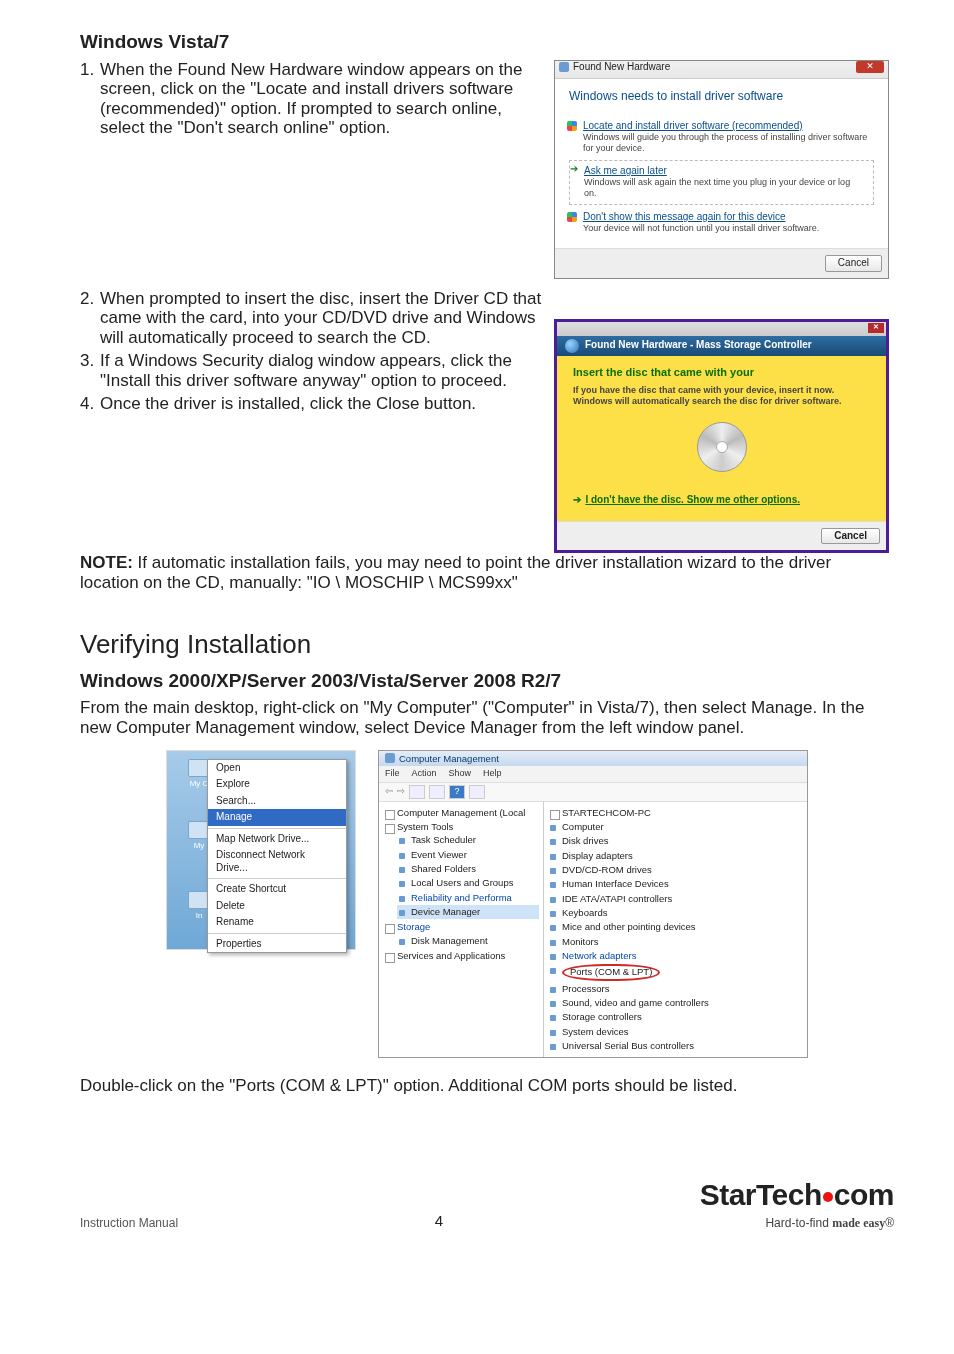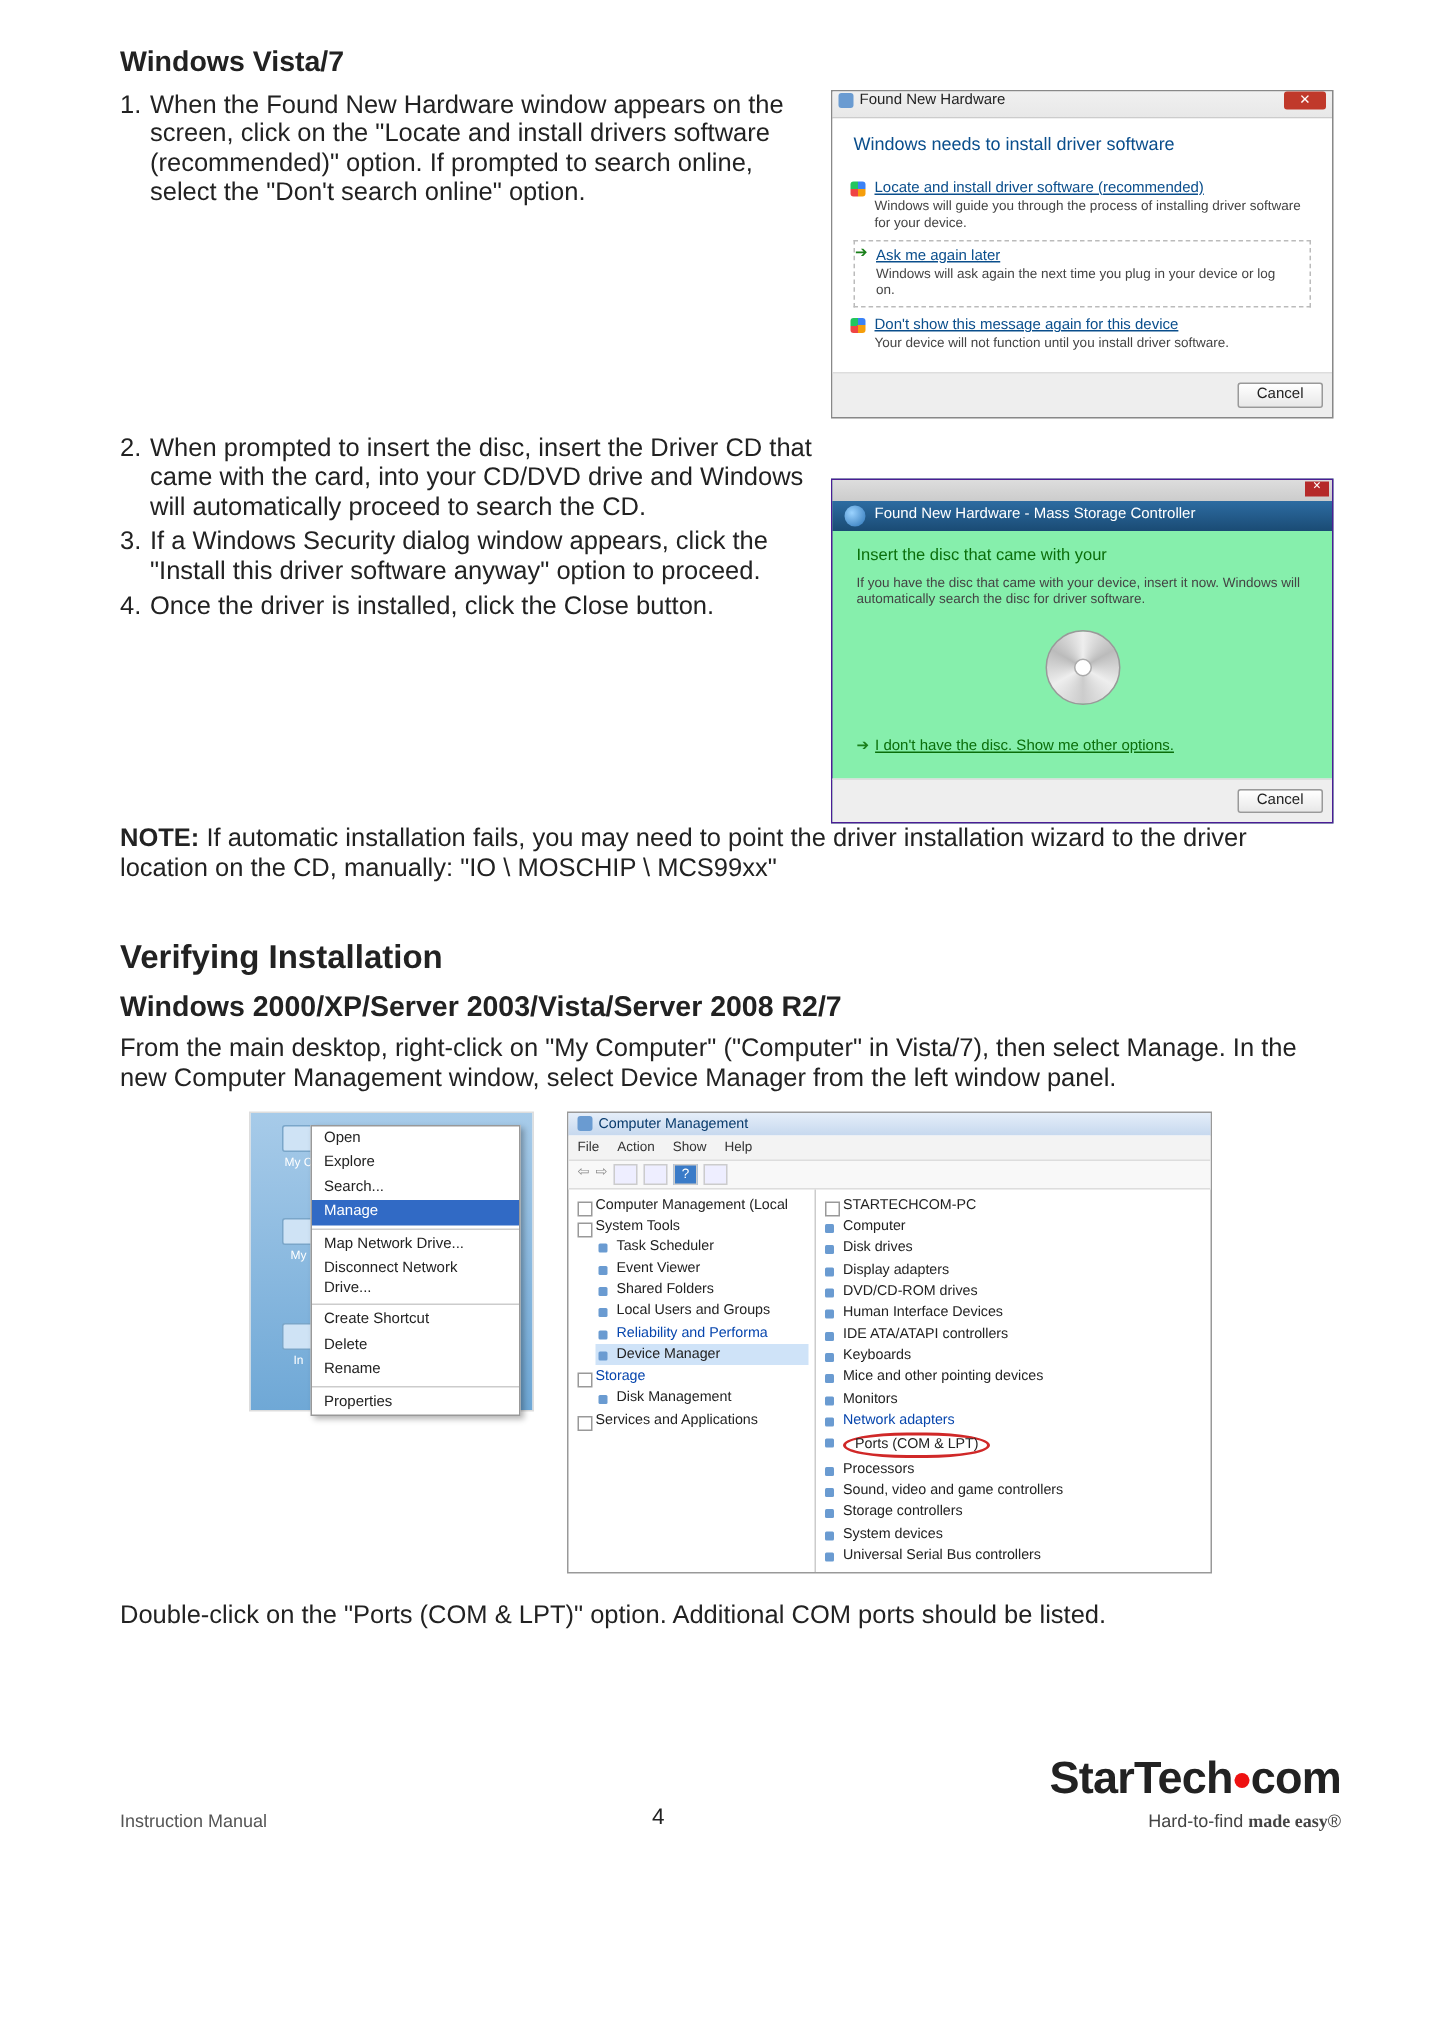--- a/index.html
+++ b/index.html
@@ -10,22 +10,22 @@
     width: 954px;
     padding: 30px 60px 50px 80px;
     line-height: 1.25;
   }
   h3.section-title {
     font-weight: bold;
     font-size: 19px;
     margin-bottom: 6px;
   }
   h2.main-heading {
-    font-weight: bold;
-    font-size: 22px;
+    font-weight: normal;
+    font-size: 26px;
     margin-top: 36px;
     margin-bottom: 8px;
   }
   .row { display: flex; gap: 10px; align-items: flex-start; }
   .col-text { flex: 1 1 50%; }
   .col-img { flex: 0 0 340px; }
   ol.steps { list-style: none; padding-left: 0; }
   ol.steps li {
     display: flex;
     margin-bottom: 4px;
@@ -74,21 +74,21 @@
   .dialog1 .dashed { border:1px dashed #bbb; padding:4px 10px 5px 14px; margin:6px 0;}
   .dialog1 .btnrow { display:flex; justify-content:flex-end; padding:6px; background:#eee; border-top:1px solid #ddd;}
   .dialog1 .btn, .dialog2 .btn {
     border:1px solid #999; border-radius:2px;
     background:linear-gradient(#fff,#e8e8e8);
     padding:1px 12px; font-size:10px; cursor:pointer;
   }
 
   
   .dialog2 {
-    border:1px solid #4c1d95; font-size:10px; background:#86efac; width:335px; margin-top: 30px;
+    border:3px solid #4c1d95; font-size:10px; background:#fde047; width:335px; margin-top: 30px; font-weight: bold;
   }
   .dialog2 .topbar { height:14px; background:linear-gradient(#ddd,#ccc); display:flex; justify-content:flex-end; padding:0 2px;}
   .dialog2 .mini { width:16px;height:10px;background:#b52a2a;color:#fff;font-size:7px;display:flex;align-items:center;justify-content:center;margin-top:1px;}
   .dialog2 .bar2 {
     background: linear-gradient(#2d6ca2,#1a4b74);
     color:#fff; padding:3px 8px; font-size:10px; display:flex; align-items:center; gap:6px;
   }
   .dialog2 .bar2 .back { width:14px;height:14px;border-radius:50%;background:radial-gradient(circle at 35% 35%, #9bd3ff, #2a72b5);}
   .dialog2 .inner { padding:10px 16px;}
   .dialog2 .headline2 { color:#0a6e0a; font-size:11px; margin-bottom:6px;}

